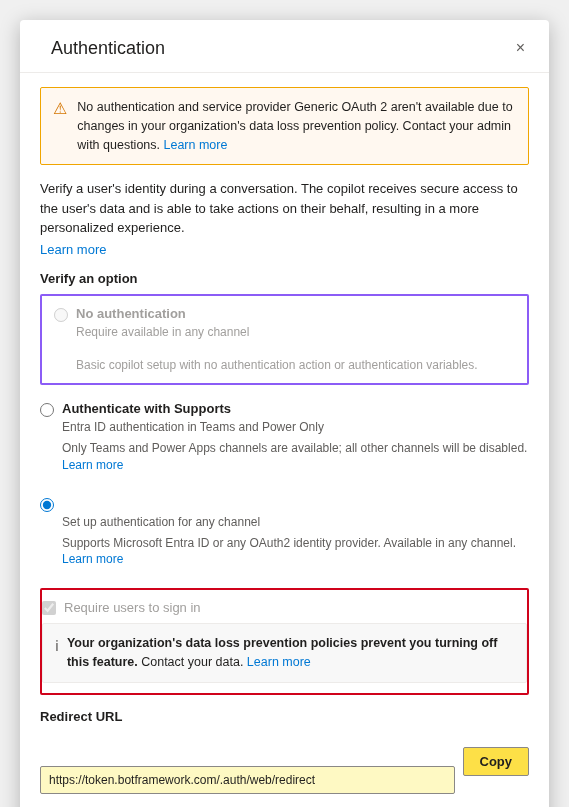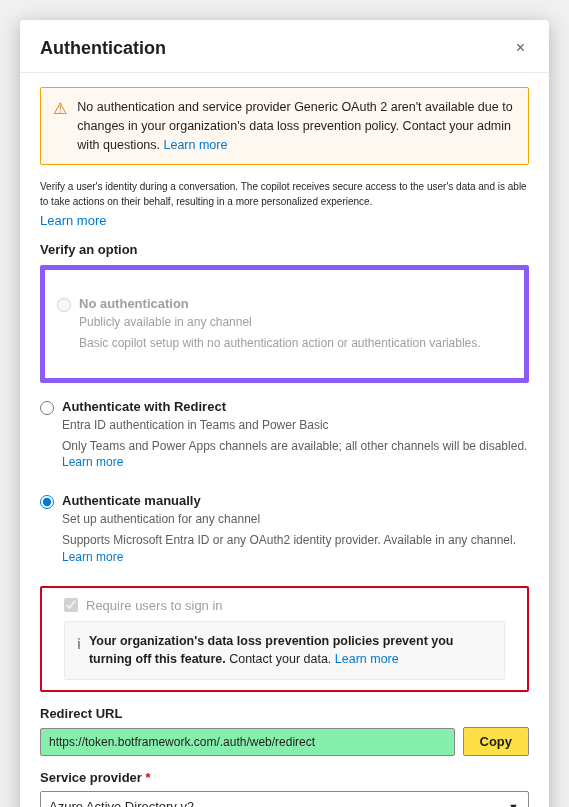--- a/index.html
+++ b/index.html
@@ -25,22 +25,23 @@
     }
     .dialog-header {
       display: flex;
       justify-content: space-between;
       align-items: center;
       padding: 16px 20px 12px 20px;
       border-bottom: 1px solid #edebe9;
     }
     .dialog-title {
       font-size: 18px;
-      font-weight: 700;
-      color: #201f1e;
+      font-weight: 400;
+      color: #201f1e;
+      margin-left: 11px;
     }
     .close-btn {
       background: none;
       border: none;
       cursor: pointer;
       font-size: 16px;
       color: #605e5c;
       padding: 4px;
       line-height: 1;
     }
@@ -62,40 +63,40 @@
       font-size: 16px;
       flex-shrink: 0;
       margin-top: 1px;
     }
     .warning-text {
       font-size: 12.5px;
       color: #201f1e;
       line-height: 1.5;
     }
     .description-text {
-      font-size: 10px;
+      font-size: 13px;
       color: #201f1e;
       line-height: 1.5;
       margin-bottom: 4px;
     }
     .link {
       color: #0078d4;
       text-decoration: none;
       cursor: pointer;
     }
     .section-title {
       font-size: 13px;
       font-weight: 600;
       color: #201f1e;
       margin: 14px 0 8px 0;
     }
     .option-box {
-      border: 5px solid #8b5cf6;
-      border-radius: 2px;
-      padding: 26px 12px;
+      border: 2px solid #8b5cf6;
+      border-radius: 2px;
+      padding: 10px 12px;
       margin-bottom: 6px;
     }
     .option-box.normal {
       border: none;
       padding: 10px 0;
       margin-bottom: 2px;
     }
     .option-row {
       display: flex;
       align-items: flex-start;
@@ -181,22 +182,23 @@
       gap: 8px;
       align-items: center;
     }
     .url-input {
       flex: 1;
       border: 1px solid #8a8886;
       border-radius: 2px;
       padding: 6px 8px;
       font-size: 12px;
       color: #201f1e;
-      background: #86efac;
+      background: #fef9c3;
       outline: none;
+      margin-top: 36px;
     }
     .copy-btn {
       background: #fde047;
       border: 1px solid #8a8886;
       border-radius: 2px;
       padding: 6px 16px;
       font-size: 13px;
       font-weight: 600;
       color: #201f1e;
       cursor: pointer;
@@ -222,21 +224,21 @@
       right: 10px;
       top: 50%;
       transform: translateY(-50%);
       pointer-events: none;
       color: #201f1e;
       font-size: 11px;
     }
     .require-box {
       border: 2px solid #d0021b;
       border-radius: 2px;
-      padding: 10px 22px;
+      padding: 10px 0;
       margin-top: 10px;
       margin-bottom: 6px;
     }
   </style>
 </head>
 <body>
 
 <div class="dialog">
   <div class="dialog-header">
     <span class="dialog-title">Authentication</span>
@@ -260,40 +262,39 @@
       <a class="link">Learn more</a>
     </p>
 
     <div class="section-title">Verify an option</div>
 
     <div class="option-box">
       <div class="option-row">
         <input type="radio" class="radio-input" name="auth-option" disabled="" style="">
         <span class="option-label disabled">No authentication</span>
       </div>
-      <div class="option-desc disabled">Publicly available in any channel</div>
-      <div class="option-desc disabled" style="margin-top:4px;">Basic copilot setup with no authentication action or authentication variables.</div>
+      <div class="option-desc disabled">Require available in any channel</div>
+      <div class="option-desc disabled" style="margin-top:16px;">Basic copilot setup with no authentication action or authentication variables.</div>
     </div>
 
     <div class="option-box normal">
       <div class="option-row">
         <input type="radio" class="radio-input" name="auth-option" style="">
-        <span class="option-label">Authenticate with Redirect</span>
-      </div>
-      <div class="option-desc">Entra ID authentication in Teams and Power Basic</div>
+        <span class="option-label">Authenticate with Supports</span>
+      </div>
+      <div class="option-desc">Entra ID authentication in Teams and Power Only</div>
       <div class="option-desc" style="margin-top:4px;">
         <span>Only Teams and Power Apps channels are available; all other channels will be disabled.</span>
         <a class="link">Learn more</a>
       </div>
     </div>
 
     <div class="option-box normal">
       <div class="option-row">
         <input type="radio" class="radio-input" name="auth-option" checked="" style="">
-        <span class="option-label">Authenticate manually</span>
       </div>
       <div class="option-desc">Set up authentication for any channel</div>
       <div class="option-desc" style="margin-top:4px;">
         <span>Supports Microsoft Entra ID or any OAuth2 identity provider. Available in any channel.</span>
         <a class="link">Learn more</a>
       </div>
     </div>
 
     <div class="require-box">
       <div class="checkbox-row">

